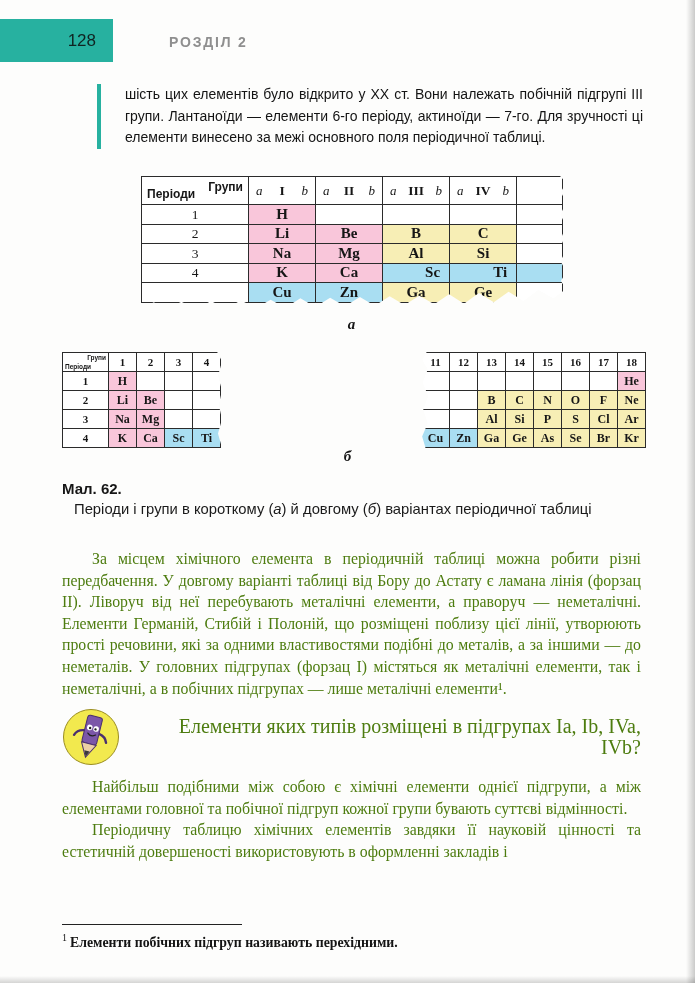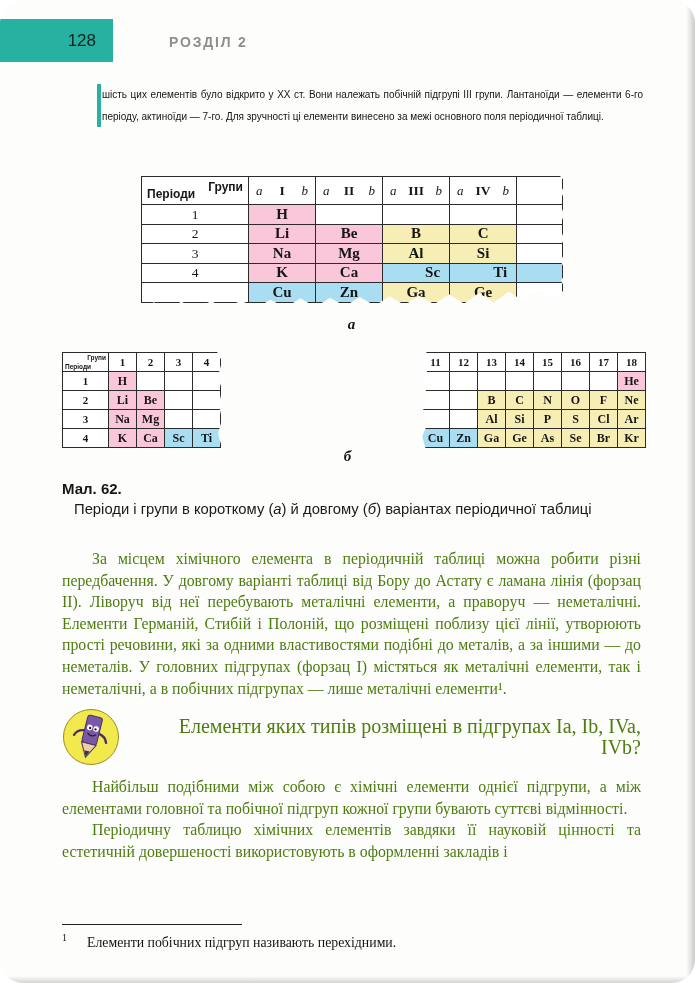--- a/index.html
+++ b/index.html
@@ -1,29 +1,29 @@
 <!DOCTYPE html>
 <html><head>
 <meta charset="utf-8">
 <style>
   html,body{margin:0;padding:0;background:#ffffff;}
   .page{position:relative;width:695px;height:983px;background:#fdfdfc;overflow:hidden;
-        font-family:"Liberation Serif",serif;color:#161616;border-radius:23px;}
+        font-family:"Liberation Serif",serif;color:#161616;}
 
   
   .header-band{position:absolute;left:0;top:19px;width:113px;height:43px;background:#27b1a0;
         display:flex;align-items:center;justify-content:flex-end;padding-right:17px;box-sizing:border-box;
         font-family:"Liberation Sans",sans-serif;font-size:17px;color:#102422;}
   .chapter{position:absolute;left:169px;top:34px;font-family:"Liberation Sans",sans-serif;
         font-size:14px;font-weight:bold;letter-spacing:1.8px;color:#8f8f8f;}
 
   
   .intro{position:absolute;left:97px;top:84px;width:546px;box-sizing:border-box;
-        border-left:4px solid #27b1a0;padding-left:1px;
-        font-family:"Liberation Sans",sans-serif;font-size:10px;line-height:21.5px;
+        border-left:4px solid #27b1a0;padding-left:24px;
+        font-family:"Liberation Sans",sans-serif;font-size:14px;line-height:21.5px;
         text-align:justify;color:#141414;}
 
   
   .pt{border-collapse:collapse;table-layout:fixed;background:#fff;}
   .pt td{border:1.3px solid #2b2b2b;padding:0;height:19px;box-sizing:border-box;
         text-align:center;vertical-align:middle;line-height:1;background:#fff;}
   .pink{background:#f9c6da!important;}
   .yellow{background:#f7eeb5!important;}
   .cyan{background:#a9def2!important;}
 
@@ -72,21 +72,21 @@
   .page-body{position:absolute;left:62px;top:548px;width:579px;
         font-size:15.8px;line-height:21.6px;text-align:justify;color:#4d7c0f;}
   .page-body p{margin:0;text-indent:30px;}
   .question-row{display:flex;align-items:center;gap:22px;margin:9px 0 10px;}
   .mascot{width:58px;height:58px;flex:0 0 auto;}
   .question-text{flex:1;text-align:right;text-indent:0;font-size:20px;}
 
   .footnote{position:absolute;left:62px;top:924px;width:578px;font-size:13.8px;color:#141414;}
   .fn-rule{width:180px;border-top:1.4px solid #222;margin-bottom:7px;}
   .footnote sup{font-size:10px;}
-  .fn-text span{margin-left:20px;}
+  .fn-text span{margin-left:3px;font-weight:bold;}
 
   
   .right-shade{position:absolute;right:0;top:0;width:9px;height:100%;
         background:linear-gradient(to right,rgba(0,0,0,0),rgba(0,0,0,0.20));}
   .bottom-shade{position:absolute;left:0;bottom:0;width:100%;height:7px;
         background:linear-gradient(to bottom,rgba(0,0,0,0),rgba(0,0,0,0.16));}
 </style>
 </head>
 <body>
 

